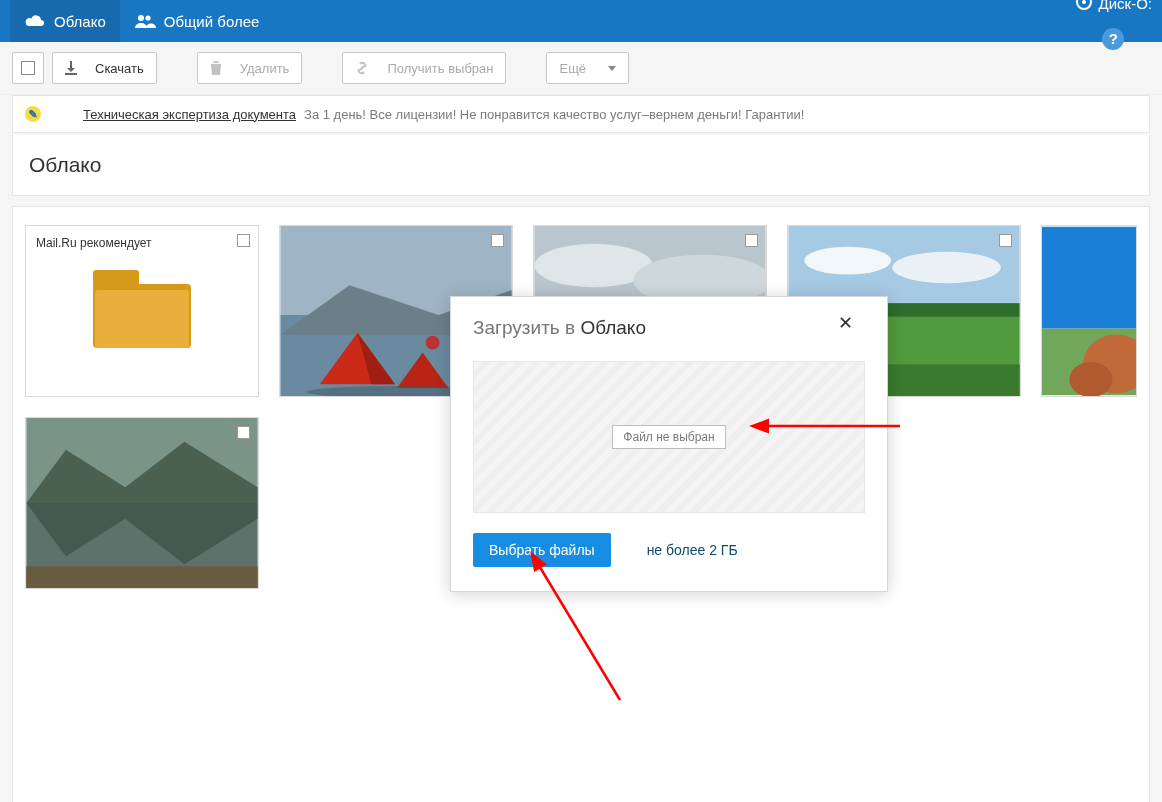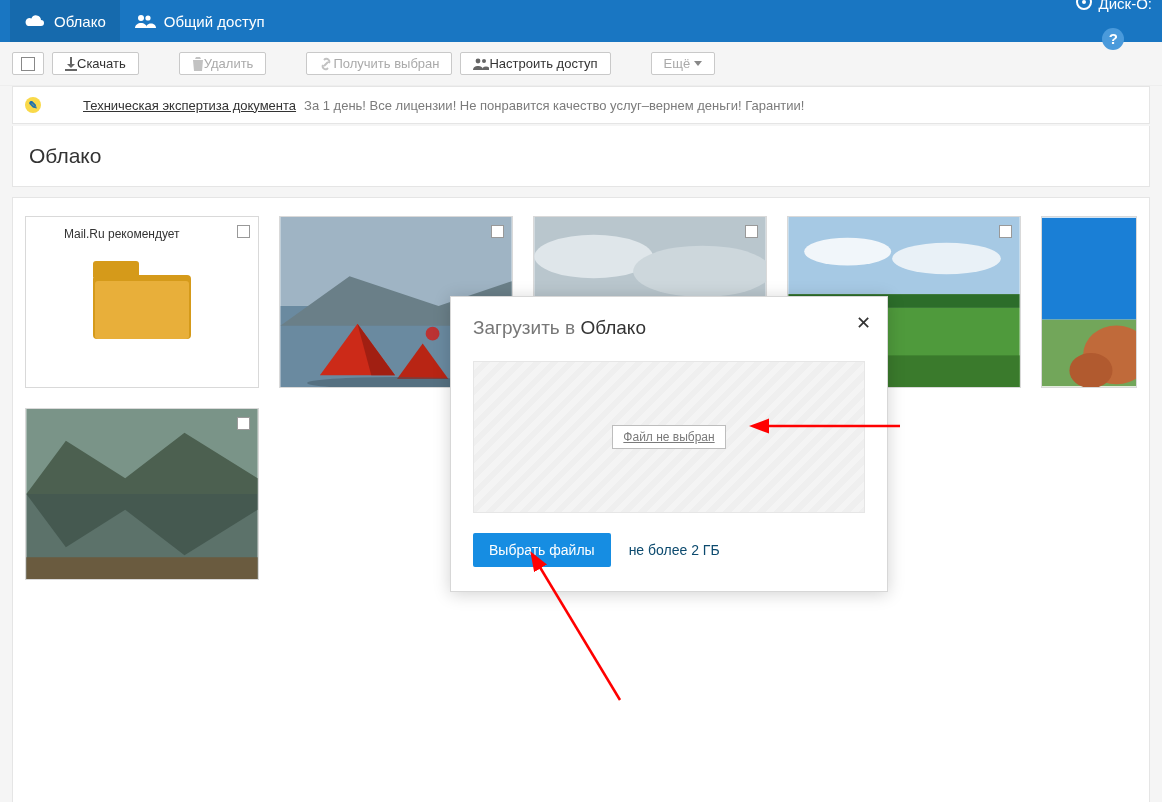--- a/index.html
+++ b/index.html
@@ -47,28 +47,28 @@
   
   .toolbar {
     padding: 10px 12px;
     display: flex;
     gap: 8px;
     align-items: center;
     background: #f5f5f5;
     border-bottom: 1px solid #eee;
   }
   .tb-btn {
-    height: 23px;
+    height: 32px;
     padding: 0 12px;
     background: #fff;
     border: 1px solid #c9c9c9;
     border-radius: 2px;
     display: inline-flex;
     align-items: center;
-    gap: 0;
+    gap: 18px;
     font-size: 13px;
     color: #333;
     cursor: pointer;
   }
   .tb-btn.checkbox-only { padding: 0; width: 32px; justify-content: center;}
   .tb-btn.disabled { color: #aaa; cursor: default; margin-left: 32px; }
   .tb-btn .tb-icon { display:inline-flex; color:#666;}
   .tb-btn.disabled .tb-icon { color:#c2c2c2;}
   .tb-checkbox {
     width: 14px; height: 14px; border:1px solid #888; background:#fff;
@@ -125,21 +125,21 @@
   }
   .tile .tile-check {
     position:absolute; top:8px; right:8px;
     width:13px;height:13px;border:1px solid #999;background:#fff;
     z-index:2;
   }
   .tile.rec {
     width: 234px; height: 172px;
     padding: 10px;
   }
-  .tile.rec .rec-label { font-size:12px; color:#333;margin-left:28px; }
+  .tile.rec .rec-label { font-size:12px; color:#333; }
   .folder-big {
     width: 98px; height:78px; margin: 20px auto 0 auto;
     position:relative;
   }
   .folder-back {
     position:absolute; width:98px; height:64px; bottom:0; background:#d59a1a; border-radius:4px;
   }
   .folder-tab {
     position:absolute; width:46px; height:16px; top:0; left:0; background:#d59a1a; border-radius:3px 3px 0 0;
   }
@@ -157,43 +157,43 @@
   .modal {
     position: absolute;
     left: 450px; top: 296px;
     width: 438px;
     background: #fff;
     border:1px solid #d7d7d7;
     box-shadow: 0 2px 16px rgba(0,0,0,0.18);
     z-index: 100;
   }
   .modal-header {
-    padding: 20px 16px 14px 22px;
+    padding: 20px 34px 14px 22px;
     display:flex; justify-content:space-between; align-items:flex-start;
     font-size: 19px; color:#777; font-weight:400;
   }
   .modal-header b { color:#333; font-weight:400;}
   .modal-close { font-size:18px; color:#333; cursor:pointer; line-height:12px;}
   .dropzone {
     margin: 8px 22px 0 22px;
     height: 152px;
     background: repeating-linear-gradient(135deg,#f4f4f4 0 6px,#efefef 6px 12px);
     border:1px solid #e6e6e6;
     display:flex;flex-direction:column;align-items:center;justify-content:center;
     gap:8px;
     text-align:center;
     color:#9a9a9a; font-size:14px;
   }
   .file-chip {
     border:1px solid #bdbdbd; background:#fff; color:#7a7a7a;
-    padding:4px 10px; font-size:12px;text-decoration:underline;
+    padding:4px 10px; font-size:12px;
   }
   .modal-footer {
     padding: 20px 22px 24px 22px;
-    display:flex; align-items:center; gap:18px;
+    display:flex; align-items:center; gap:36px;
   }
   .btn-primary {
     background:#168de2; color:#fff; border:none;
     padding:9px 16px; font-size:14px; cursor:pointer;
     border-radius:2px;
   }
   .limit-note { color:#0c4a6e; font-size:14px; }
 
   
   .arrow-svg { position:absolute; pointer-events:none; z-index:200;}
@@ -216,21 +216,21 @@
       <span class="nav-icon">
         <svg width="22" height="16" viewBox="0 0 22 16">
             <g fill="#fff">
               <circle cx="7" cy="5" r="3"></circle>
               <circle cx="14" cy="5" r="2.6"></circle>
               <path d="M1 15c0-3 3-5 6-5s6 2 6 5z"></path>
               <path d="M12 15c0-2.2 1.4-4.6 5-4.6s5 2.4 5 4.6z"></path>
             </g>
           </svg>
       </span>
-      <span>Общий доступ</span>
+      <span>Общий более</span>
     </div>
   </div>
   <div class="topbar-right">
     <div class="disko">
       <span>
         <svg width="18" height="18" viewBox="0 0 18 18">
             <circle cx="9" cy="9" r="7" fill="none" stroke="#fff" stroke-width="2"></circle>
             <circle cx="9" cy="9" r="2" fill="#fff"></circle>
           </svg>
       </span>
@@ -262,33 +262,20 @@
     </span>
     <span>Удалить</span>
   </div>
   <div class="tb-btn disabled">
     <span class="tb-icon">
       <svg width="14" height="14" viewBox="0 0 14 14">
           <path fill="none" stroke="currentColor" stroke-width="2" d="M5 9l4-4M4 8a3 3 0 0 0 4 4l1-1M10 6a3 3 0 0 0-4-4L5 3"></path>
         </svg>
     </span>
     <span>Получить выбран</span>
-  </div>
-  <div class="tb-btn">
-    <span class="tb-icon">
-      <svg width="16" height="12" viewBox="0 0 16 12">
-          <g fill="currentColor">
-            <circle cx="5" cy="3" r="2.4"></circle>
-            <circle cx="11" cy="3" r="2"></circle>
-            <path d="M0 12c0-2.6 2.4-4 5-4s5 1.4 5 4z"></path>
-            <path d="M9 12c0-2 1.4-3.6 4-3.6s4 1.6 4 3.6z"></path>
-          </g>
-        </svg>
-    </span>
-    <span>Настроить доступ</span>
   </div>
   <div class="tb-btn disabled">
     <span>Ещё</span>
     <span class="caret-down"></span>
   </div>
 </div>
 
 <div class="ad-strip">
   <span class="ad-icon">✎</span>
   <a href="#">Техническая экспертиза документа</a>

